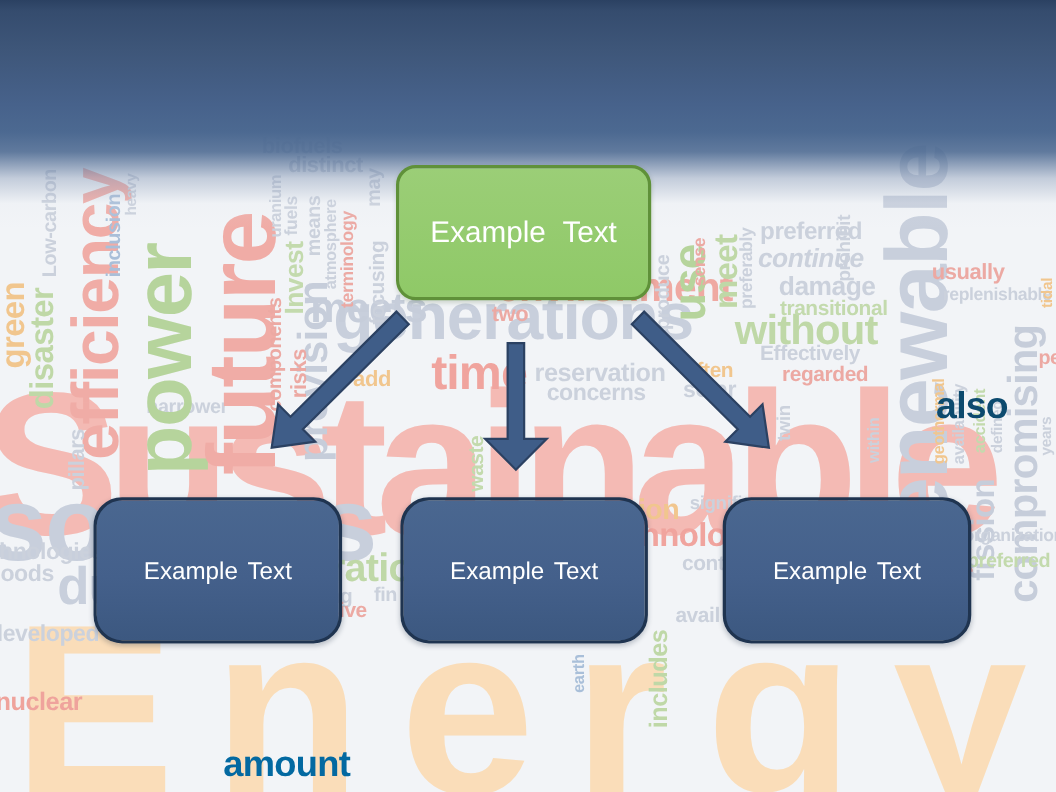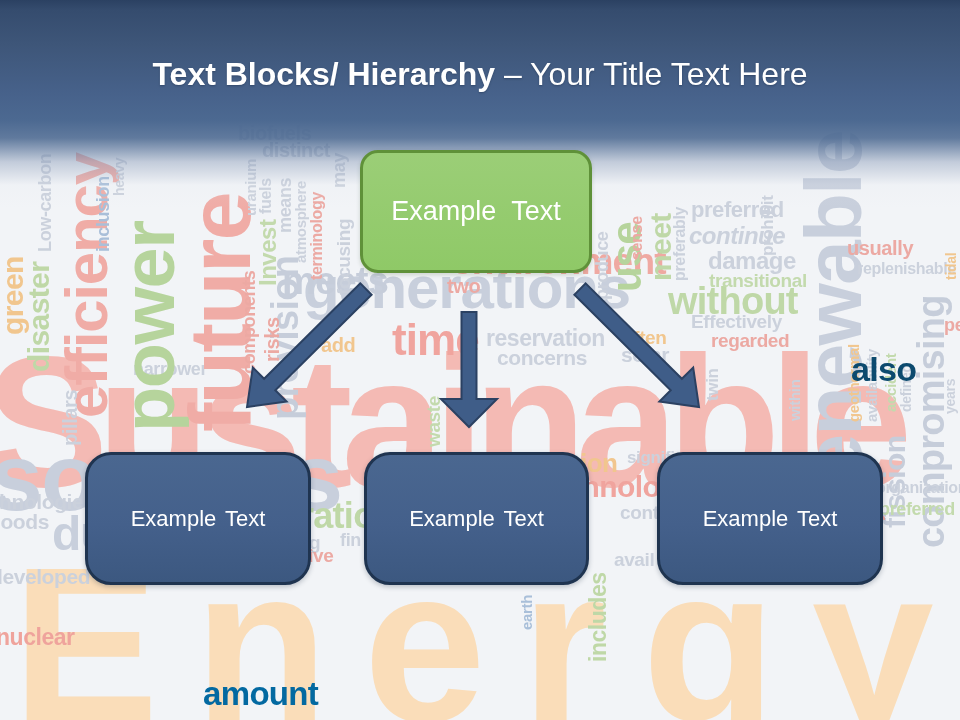--- a/index.html
+++ b/index.html
@@ -147,21 +147,20 @@
       <span class="wcw" style="left: -12px; top: 511px; font-size: 21px; color: rgb(203, 209, 220);">goods</span>
       <span class="wcw" style="left: -10px; top: 566px; font-size: 21px; color: rgb(203, 209, 220);">developed</span>
       <span class="wcw" style="left: -4px; top: 626px; font-size: 23px; color: rgb(239, 163, 156);">nuclear</span>
       <span class="wcw" style="left: 203px; top: 677px; font-size: 33px; color: #0369a1;">amount</span>
       <span class="wcw" style="left: 621px; top: 344px; font-size: 21px; color: rgb(203, 209, 220);">solar</span>
       <span class="wcw" style="left: 622px; top: 328px; font-size: 19px; color: rgb(241, 198, 142);">often</span>
     </div>
 
   <div class="header-band"></div>
 
-  <div class="title"><span class="t-bold">Text Blocks/ Hierarchy </span><span class="t-reg">– Your Title Text Here</span></div>
 
   <svg class="arrows" width="960" height="720" viewBox="0 0 960 720">
     <polygon points="360.4,283.3 264.1,378.8 252.8,367.5 247,407 286.6,401.5 275.3,390.2 371.6,294.7"></polygon>
     <polygon points="461.5,312 461.5,399 441,399 469,427 497,399 476.5,399 476.5,312"></polygon>
     <polygon points="574.4,294.7 670.7,390.2 659.4,401.5 699,407 693.2,367.5 681.9,378.8 585.6,283.3"></polygon>
   </svg>
 
   <div class="box root">
     <span>Example Text</span>
   </div>

